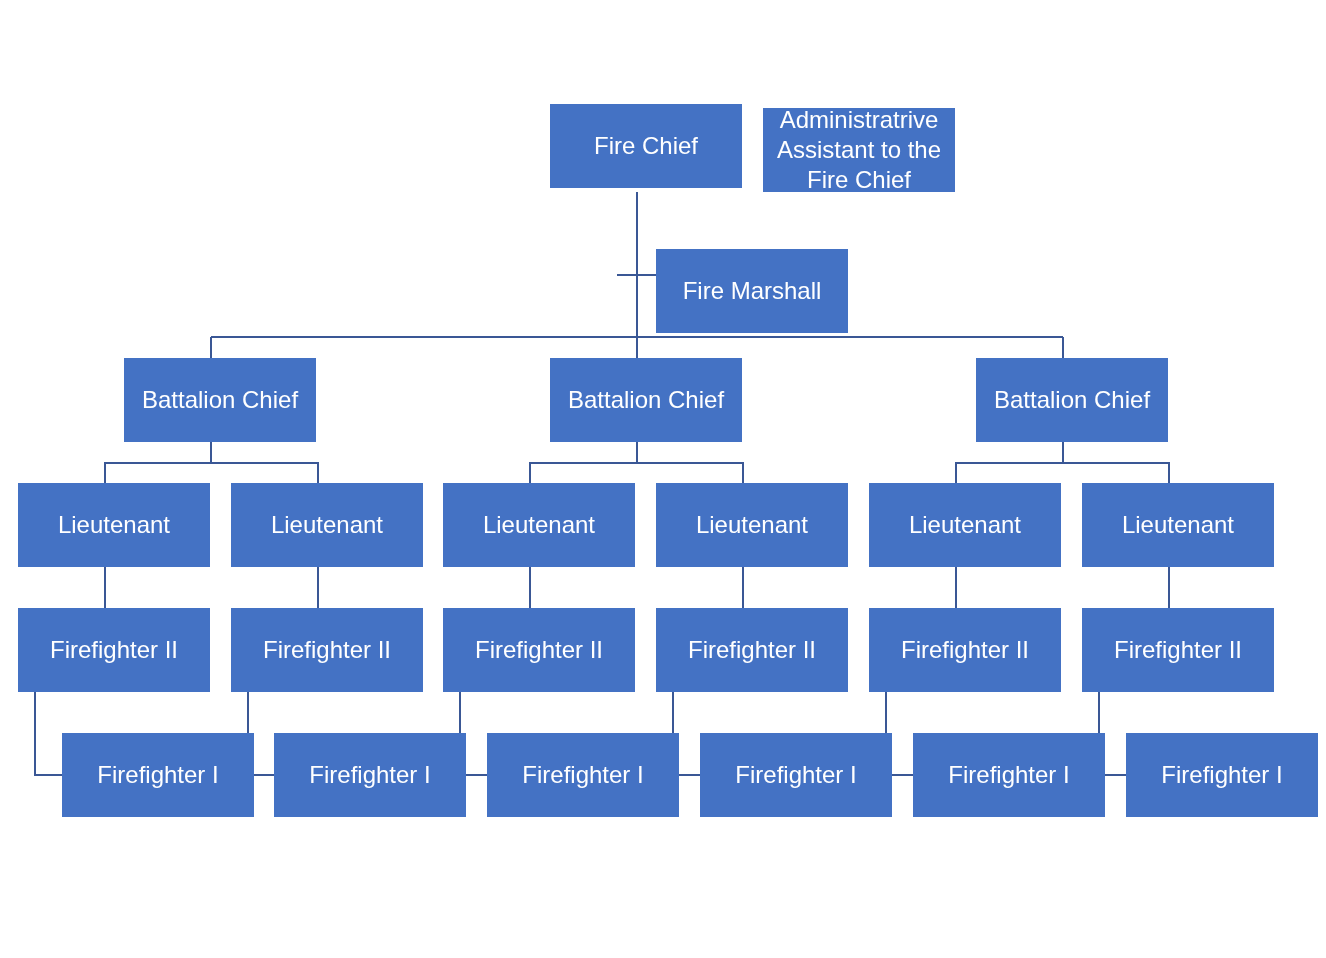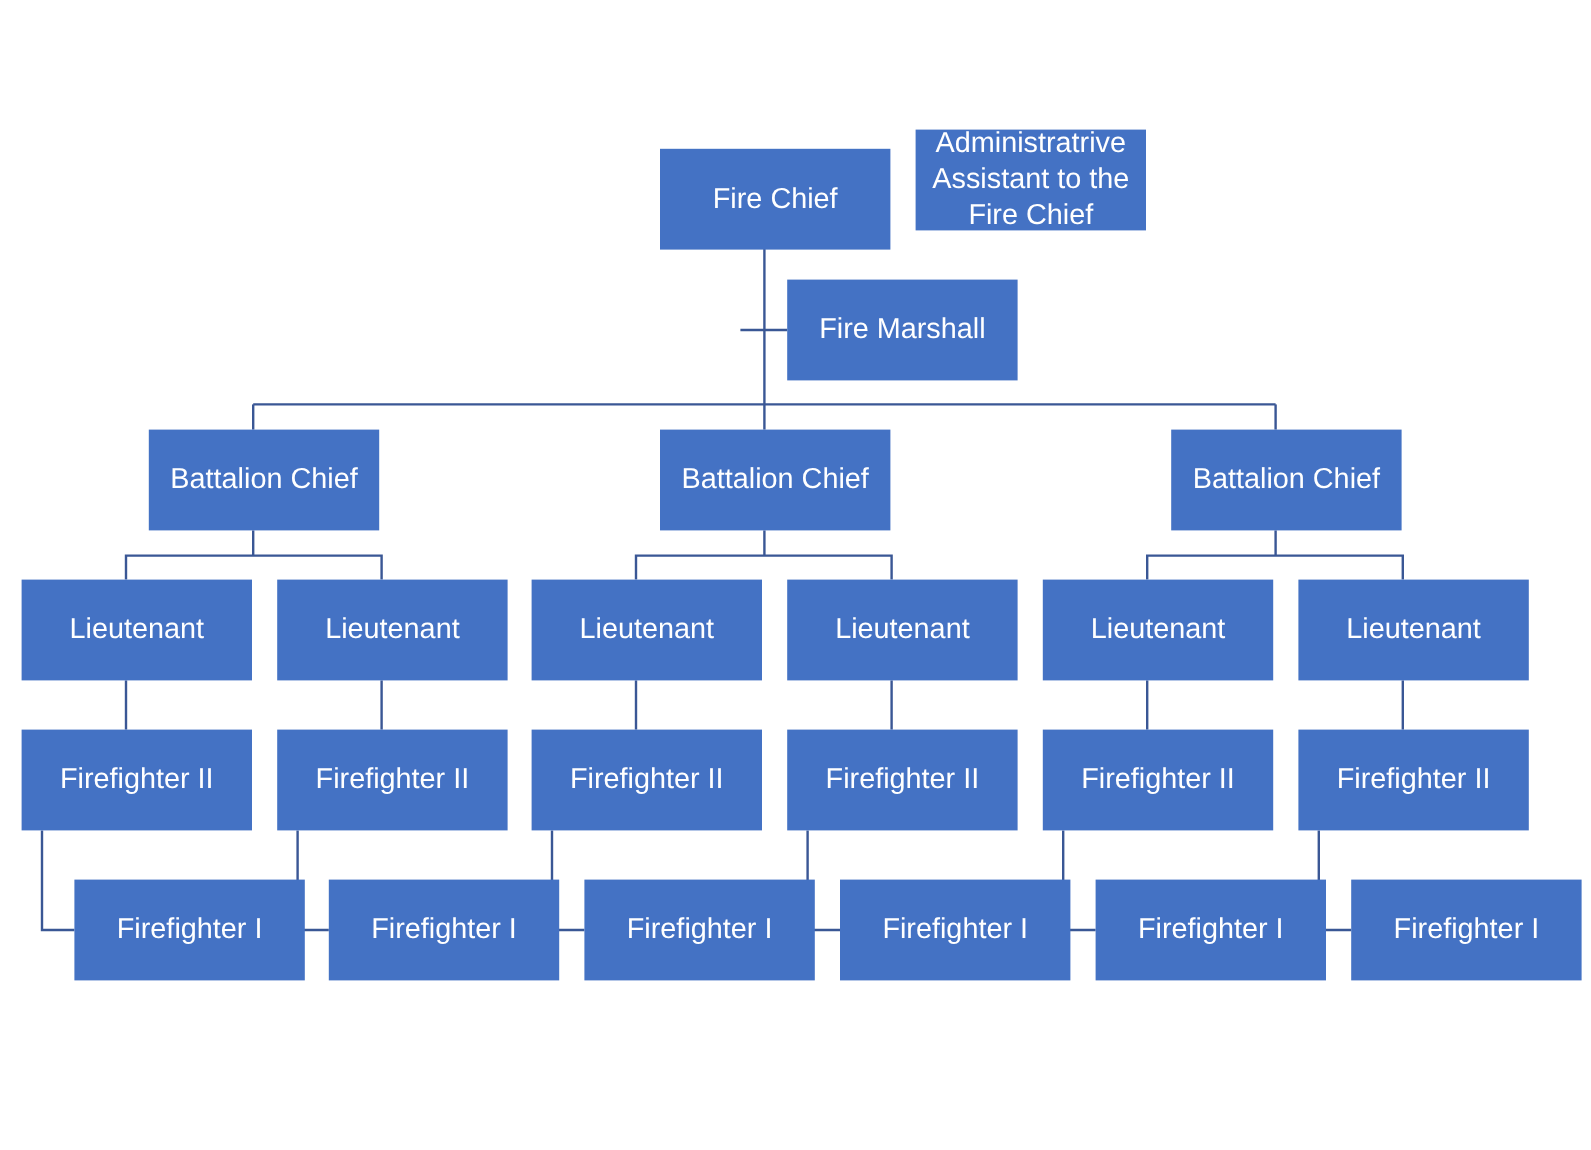--- a/index.html
+++ b/index.html
@@ -67,28 +67,28 @@
     <path d="M956 567 V608"></path>
     <path d="M1169 567 V608"></path>
     <path d="M35 692 V775 H62"></path>
     <path d="M248 692 V775 H274"></path>
     <path d="M460 692 V775 H487"></path>
     <path d="M673 692 V775 H700"></path>
     <path d="M886 692 V775 H913"></path>
     <path d="M1099 692 V775 H1126"></path>
   </svg>
 
-  <div class="node" style="left:550px;top:124px">
+  <div class="node" style="left:550px;top:104px">
     <span>Fire Chief</span>
   </div>
   <div class="node" style="left:763px;top:108px">
     <span>Administratrive Assistant to the Fire Chief</span>
   </div>
 
-  <div class="node" style="left:656px;top:233px">
+  <div class="node" style="left:656px;top:249px">
     <span>Fire Marshall</span>
   </div>
 
   <div class="node" style="left:124px;top:358px">
     <span>Battalion Chief</span>
   </div>
   <div class="node" style="left:550px;top:358px">
     <span>Battalion Chief</span>
   </div>
   <div class="node" style="left:976px;top:358px">

